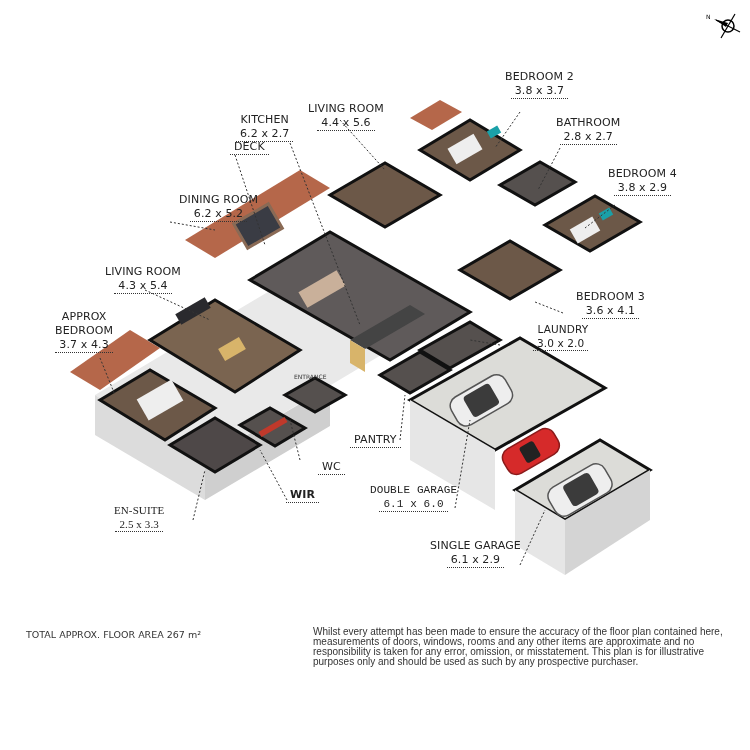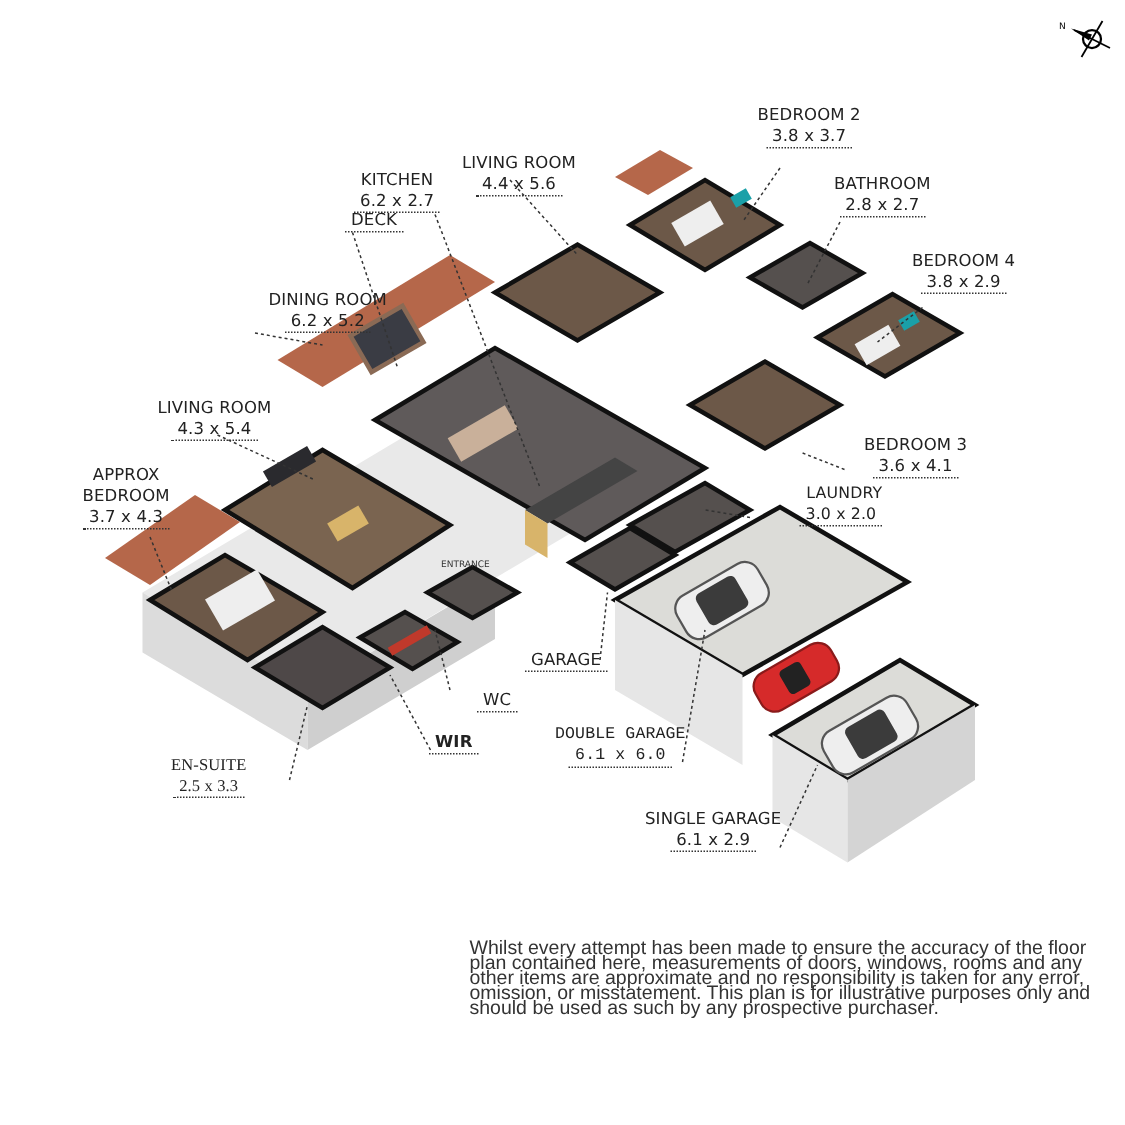--- a/index.html
+++ b/index.html
@@ -5,21 +5,21 @@
   html, body { margin:0; padding:0; background:#ffffff; }
   body { width:750px; height:750px; position:relative; overflow:hidden; font-family:"Liberation Sans", sans-serif; color:#222; }
   #plan { position:absolute; left:0; top:0; width:750px; height:600px; }
   .label { position:absolute; text-align:center; font-family:"DejaVu Sans", sans-serif; font-size:11px; line-height:14px; color:#222; white-space:nowrap; letter-spacing:0.1px; }
   .label .dim { display:inline-block; border-bottom:1px dotted #333; padding:0 4px; }
   .label .name { display:block; }
   .label.small { font-size:10.5px; }
   .entrance { position:absolute; font-size:6px; color:#333; font-family:"DejaVu Sans", sans-serif; }
   .compass { position:absolute; left:704px; top:6px; width:40px; height:40px; }
   .address { position:absolute; left:26px; top:628px; font-family:"DejaVu Sans", sans-serif; font-size:9.5px; line-height:14px; color:#333; }
-  .disclaimer { position:absolute; left:313px; top:627px; width:430px; font-family:"Liberation Sans", sans-serif; font-size:13px; line-height:10px; color:#333; }
+  .disclaimer { position:absolute; left:313px; top:627px; width:430px; font-family:"Liberation Sans", sans-serif; font-size:10px; line-height:10px; color:#333; }
 </style>
 </head>
 <body>
 
 <svg id="plan" viewBox="0 0 750 600" xmlns="http://www.w3.org/2000/svg">
 
   <g>
     <polygon points="300,170 330,188 215,258 185,240" fill="#b5674a"></polygon>
     <polygon points="130,330 160,348 100,390 70,372" fill="#b5674a"></polygon>
     <polygon points="410,118 440,100 462,112 432,130" fill="#b5674a"></polygon>
@@ -158,21 +158,21 @@
 <div class="label" style="left:576px;top:290px;">
   <span class="name">BEDROOM 3</span>
   <span class="dim">3.6 x 4.1</span>
 </div>
 <div class="label small" style="left:533px;top:322px;text-align:right;">
   <span class="name">LAUNDRY</span>
   <span class="dim">3.0 x 2.0</span>
 </div>
 <div class="entrance" style="left:294px;top:373px;">ENTRANCE</div>
 <div class="label" style="left:350px;top:433px;">
-  <span class="dim">GARAGE</span>
+  <span class="dim">PANTRY</span>
 </div>
 <div class="label" style="left:318px;top:460px;">
   <span class="dim">WC</span>
 </div>
 <div class="label" style="left:286px;top:488px;font-weight:bold;">
   <span class="dim">WIR</span>
 </div>
 <div class="label" style="left:114px;top:503px;font-family:Liberation Serif, serif;">
   <span class="name">EN-SUITE</span>
   <span class="dim">2.5 x 3.3</span>
@@ -180,14 +180,15 @@
 <div class="label" style="left:370px;top:483px;font-family:Liberation Mono, monospace;">
   <span class="name">DOUBLE GARAGE</span>
   <span class="dim">6.1 x 6.0</span>
 </div>
 <div class="label" style="left:430px;top:539px;">
   <span class="name">SINGLE GARAGE</span>
   <span class="dim">6.1 x 2.9</span>
 </div>
 
 <div class="address">
+  <div>TOTAL APPROX. FLOOR AREA 267 m²</div>
 </div>
 <div class="disclaimer">Whilst every attempt has been made to ensure the accuracy of the floor plan contained here, measurements of doors, windows, rooms and any other items are approximate and no responsibility is taken for any error, omission, or misstatement. This plan is for illustrative purposes only and should be used as such by any prospective purchaser.</div>
 
 </body></html>

